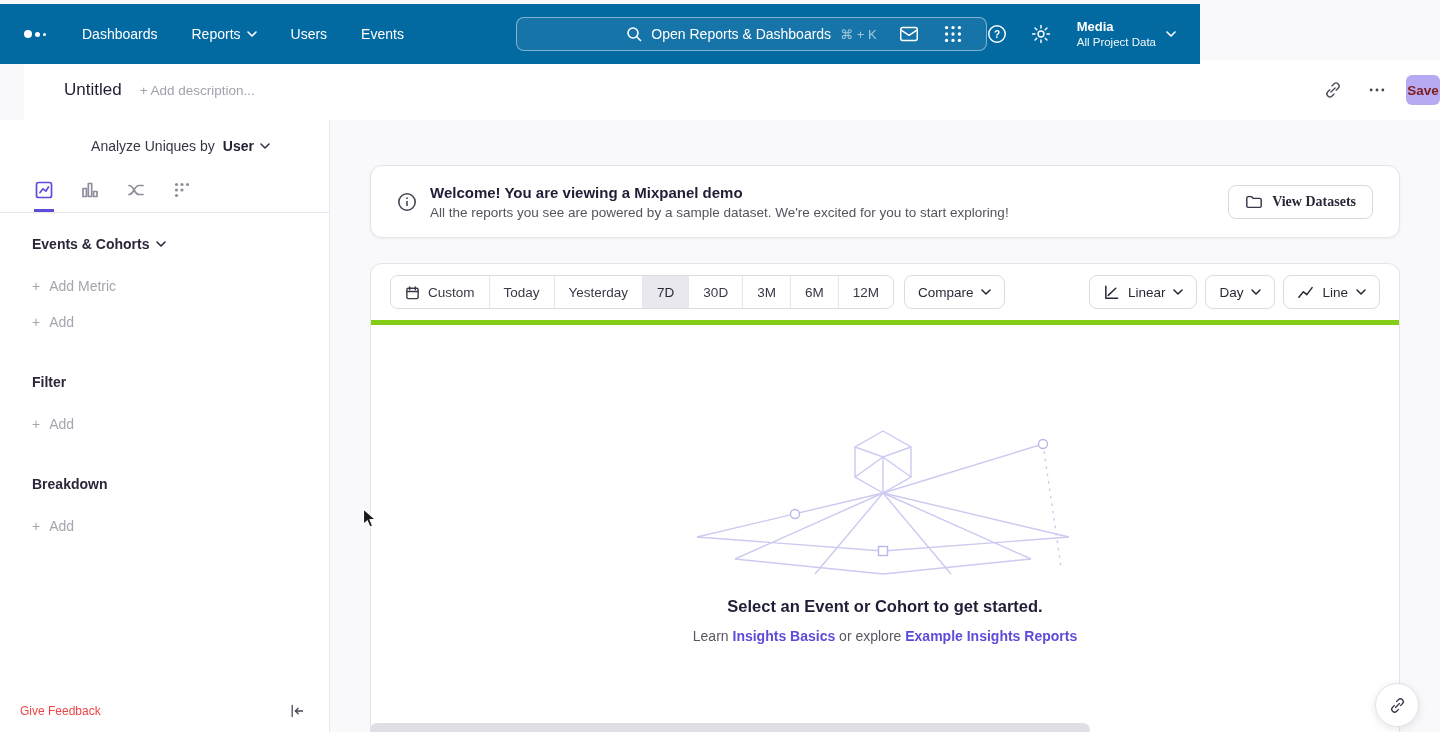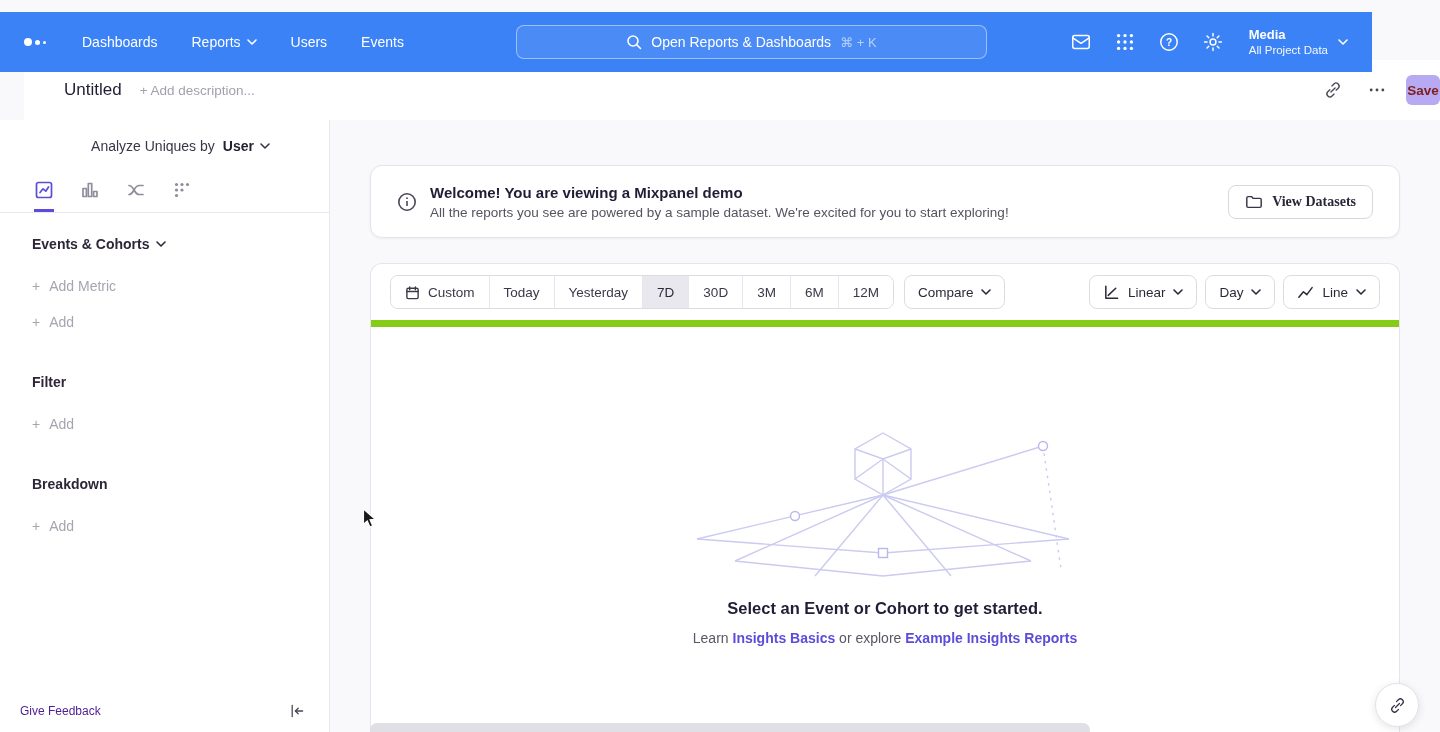--- a/index.html
+++ b/index.html
@@ -4,21 +4,21 @@
 <style>
   * { box-sizing: border-box; margin: 0; padding: 0; }
   html,body { width:1440px; height:732px; overflow:hidden; }
   body {
     font-family: "Liberation Sans", sans-serif;
     background:#f9f9fb; position:relative; color:#231c36;
   }
   svg { display:block; }
 
   
-  .topnav{position:absolute;top:12px;left:0;width:1372px;height:60px;background:#3b82f6;display:flex;align-items:center;z-index:30;}
+  .topnav{position:absolute;top:4px;left:0;width:1200px;height:60px;background:#0369a1;display:flex;align-items:center;z-index:30;}
   .logo{display:flex;align-items:center;gap:3px;margin-left:24px;width:34px;}
   .logo i{display:block;border-radius:50%;background:#fff;}
   .logo i:nth-child(1){width:8px;height:8px;}
   .logo i:nth-child(2){width:5px;height:5px;}
   .logo i:nth-child(3){width:3px;height:3px;}
   .nav-items{display:flex;align-items:center;gap:34px;margin-left:24px;}
   .nav-item{color:#fff;font-size:14px;font-weight:500;display:flex;align-items:center;gap:6px;cursor:pointer;white-space:nowrap;}
   .chev{width:10px;height:6px;stroke:currentColor;fill:none;stroke-width:1.6;stroke-linecap:round;stroke-linejoin:round;}
   .nav-search{position:absolute;left:516px;top:13px;width:471px;height:34px;border:1px solid rgba(255,255,255,.45);background:rgba(255,255,255,.08);border-radius:8px;display:flex;align-items:center;justify-content:center;gap:9px;cursor:pointer;}
   .nav-search .s-label{color:#fff;font-size:14px;}
@@ -51,38 +51,38 @@
   .tab.active svg{stroke:#5b4cd9;}
   .tab .dotfill{fill:#8f8c9b;stroke:none;}
   .sec-heading{display:flex;align-items:center;gap:7px;margin-left:32px;font-size:14px;font-weight:700;color:#2c2638;height:18px;cursor:default;}
   .sec-heading .chev{color:#2c2638;}
   .add-link{display:flex;align-items:center;gap:9px;margin-left:32px;font-size:14px;color:#a7a4af;height:18px;cursor:pointer;}
   .mt-events{margin-top:22px;} .mt-addmetric{margin-top:24px;}
   .mt-formulas{margin-top:42px;} .mt-add1{margin-top:18px;}
   .mt-filter{margin-top:42px;} .mt-add2{margin-top:24px;}
   .mt-breakdown{margin-top:42px;} .mt-add3{margin-top:24px;}
   .sidebar-footer{position:absolute;bottom:0;left:0;right:0;height:42px;display:flex;align-items:center;}
-  .feedback{margin-left:20px;font-size:12px;color:#4c1d95;cursor:pointer;}
+  .feedback{margin-left:20px;font-size:12px;color:#ef4444;cursor:pointer;}
   .collapse-btn{margin-left:auto;margin-right:24px;cursor:pointer;}
   .collapse-btn svg{stroke:#4a4656;fill:none;stroke-width:1.6;stroke-linecap:round;stroke-linejoin:round;}
 
   
   .main{position:absolute;top:120px;left:330px;right:0;bottom:0;background:#f9f9fb;}
   .banner{margin:45px 40px 0 40px;height:73px;background:#fff;border:1px solid #e5e4ea;border-radius:12px;box-shadow:0 1px 3px rgba(20,20,43,.05);display:flex;align-items:center;padding:0 26px;}
   .banner .info{flex:none;}
   .banner .info svg{stroke:#4a4656;fill:none;stroke-width:1.6;}
   .banner-text{margin-left:13px;display:flex;flex-direction:column;gap:4px;}
   .banner-title{font-size:15px;font-weight:700;color:#231c36;}
   .banner-sub{font-size:13.5px;color:#56525f;}
   .view-datasets{margin-left:auto;height:34px;padding:0 16px;border:1px solid #d8d7df;border-radius:8px;background:#fff;display:flex;align-items:center;gap:9px;cursor:pointer;font-family:inherit;}
   .view-datasets svg{stroke:#39344a;fill:none;stroke-width:1.6;stroke-linejoin:round;}
   .view-datasets span{font-size:14px;font-weight:600;color:#2c2738;font-family:Liberation Serif, serif;}
 
   .chart-card{margin:25px 40px 0 40px;height:500px;background:#fff;border:1px solid #e5e4ea;border-radius:12px 12px 0 0;border-bottom:none;position:relative;}
-  .toolbar{display:flex;align-items:center;padding:11px 19px;border-bottom:7px solid #84cc16;}
+  .toolbar{display:flex;align-items:center;padding:11px 19px;border-bottom:5px solid #84cc16;}
   .segmented{display:flex;border:1px solid #dcdbe3;border-radius:8px;overflow:hidden;height:34px;background:#fff;}
   .seg-btn{display:flex;align-items:center;gap:8px;padding:0 14px;font-size:13.5px;color:#3c3848;background:#fff;cursor:pointer;white-space:nowrap;}
   .seg-btn + .seg-btn{border-left:1px solid #e7e6ed;}
   .seg-btn.active{background:#e9e8ef;font-weight:500;color:#2c2838;}
   .seg-btn svg{stroke:#3c3848;fill:none;stroke-width:1.5;stroke-linecap:round;stroke-linejoin:round;}
   .tb-btn{height:34px;border:1px solid #dcdbe3;border-radius:8px;background:#fff;display:flex;align-items:center;gap:8px;padding:0 13px;font-size:13.5px;font-weight:500;color:#2c2838;cursor:pointer;white-space:nowrap;font-family:inherit;}
   .tb-btn svg.ic{stroke:#2c2838;fill:none;stroke-width:1.6;stroke-linecap:round;stroke-linejoin:round;}
   .compare{margin-left:10px;}
   .tb-right{margin-left:auto;display:flex;gap:8px;}
 

